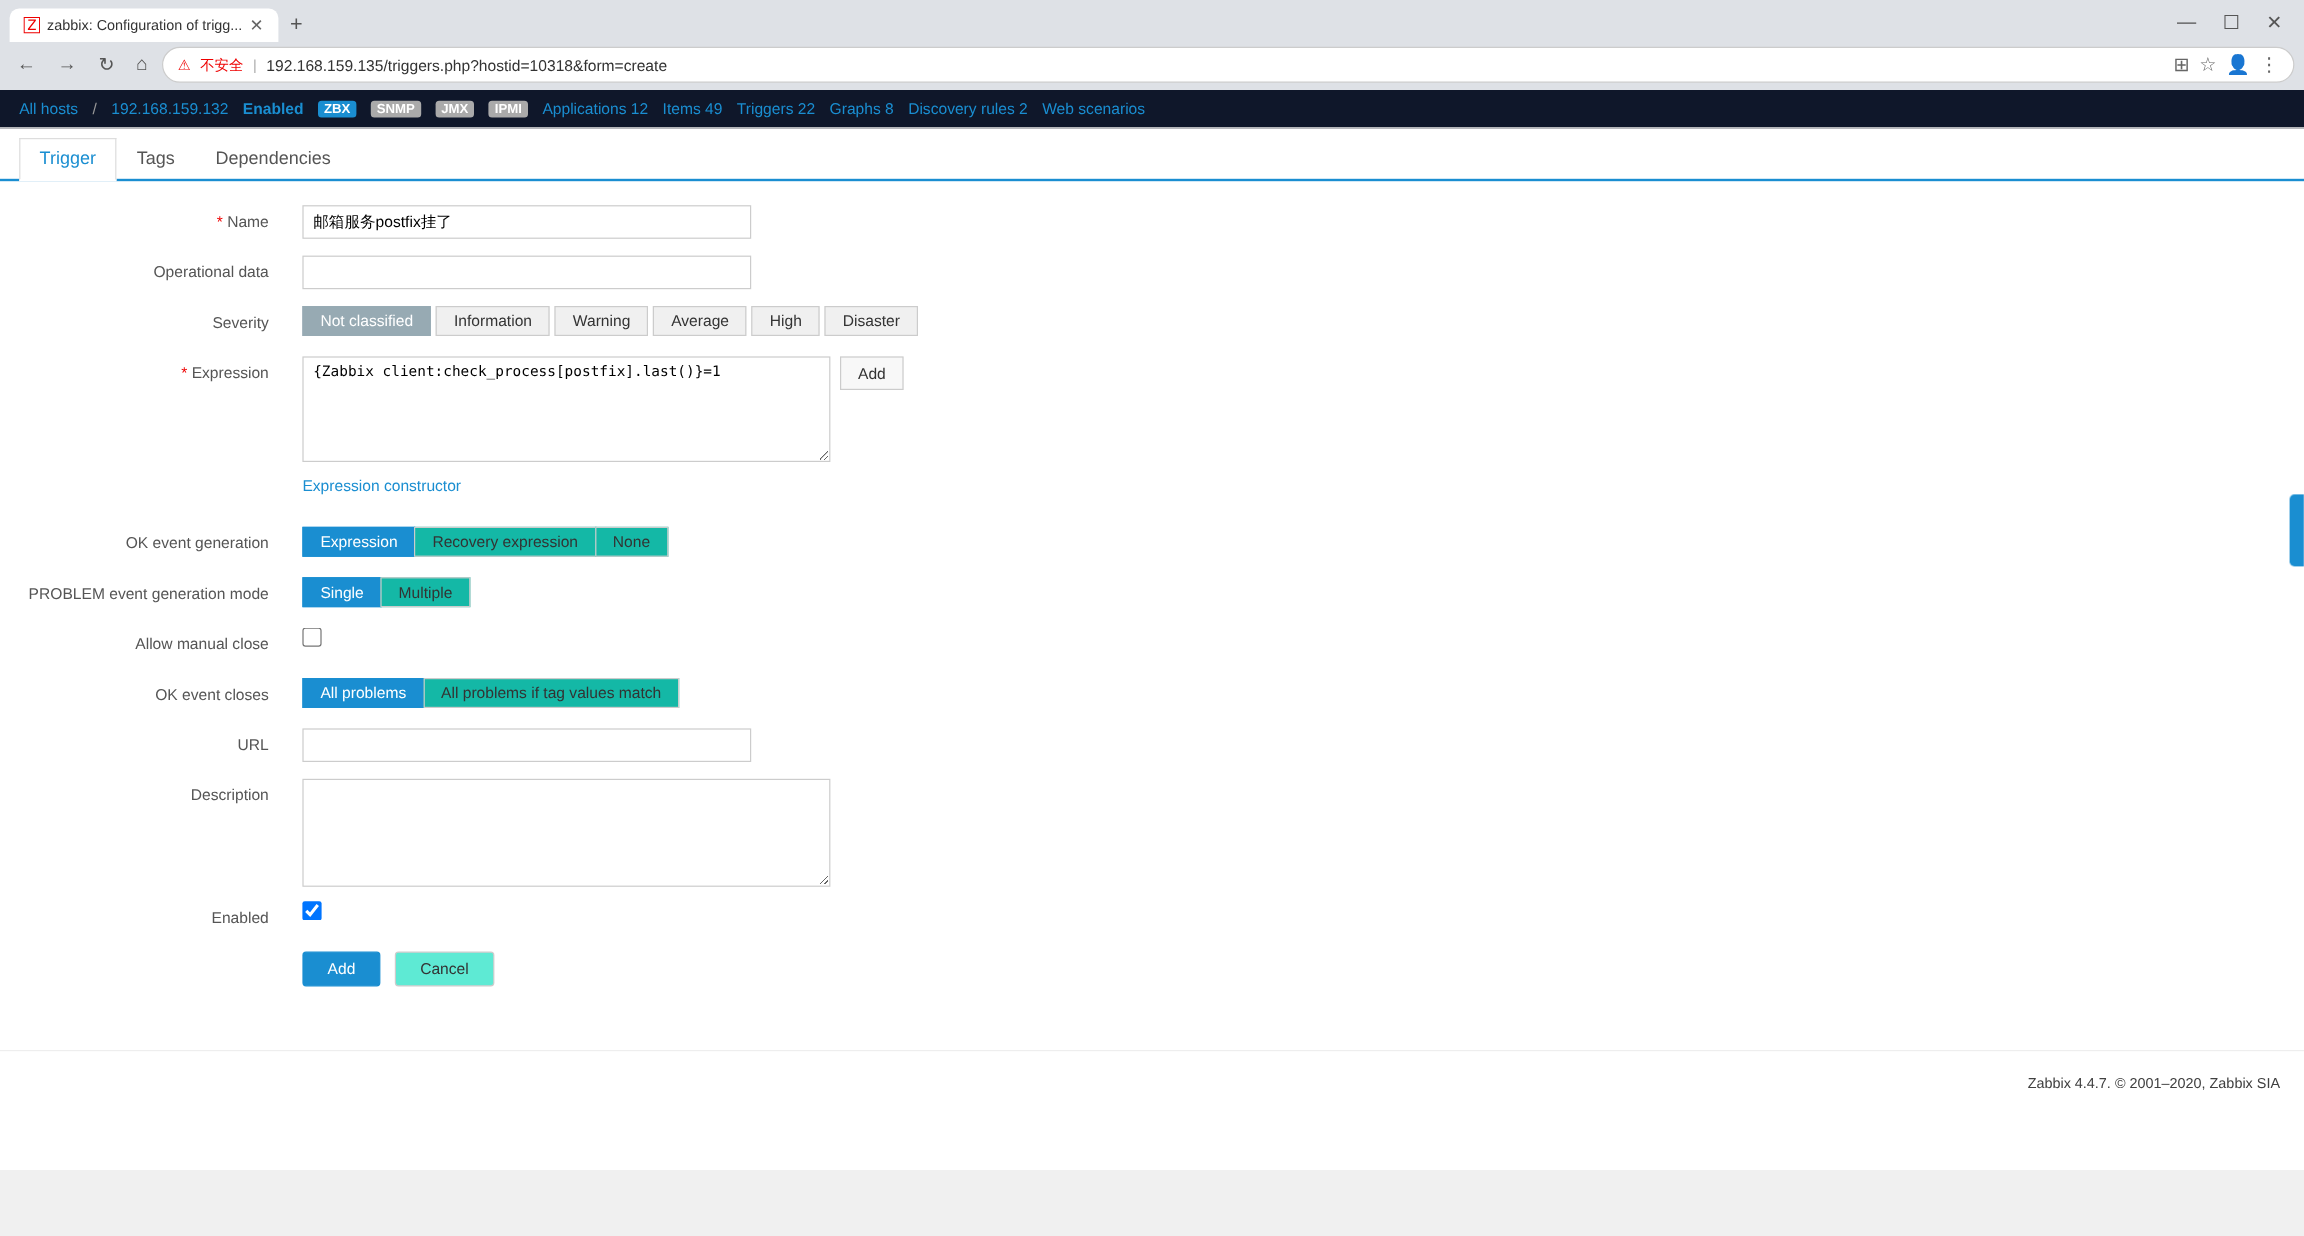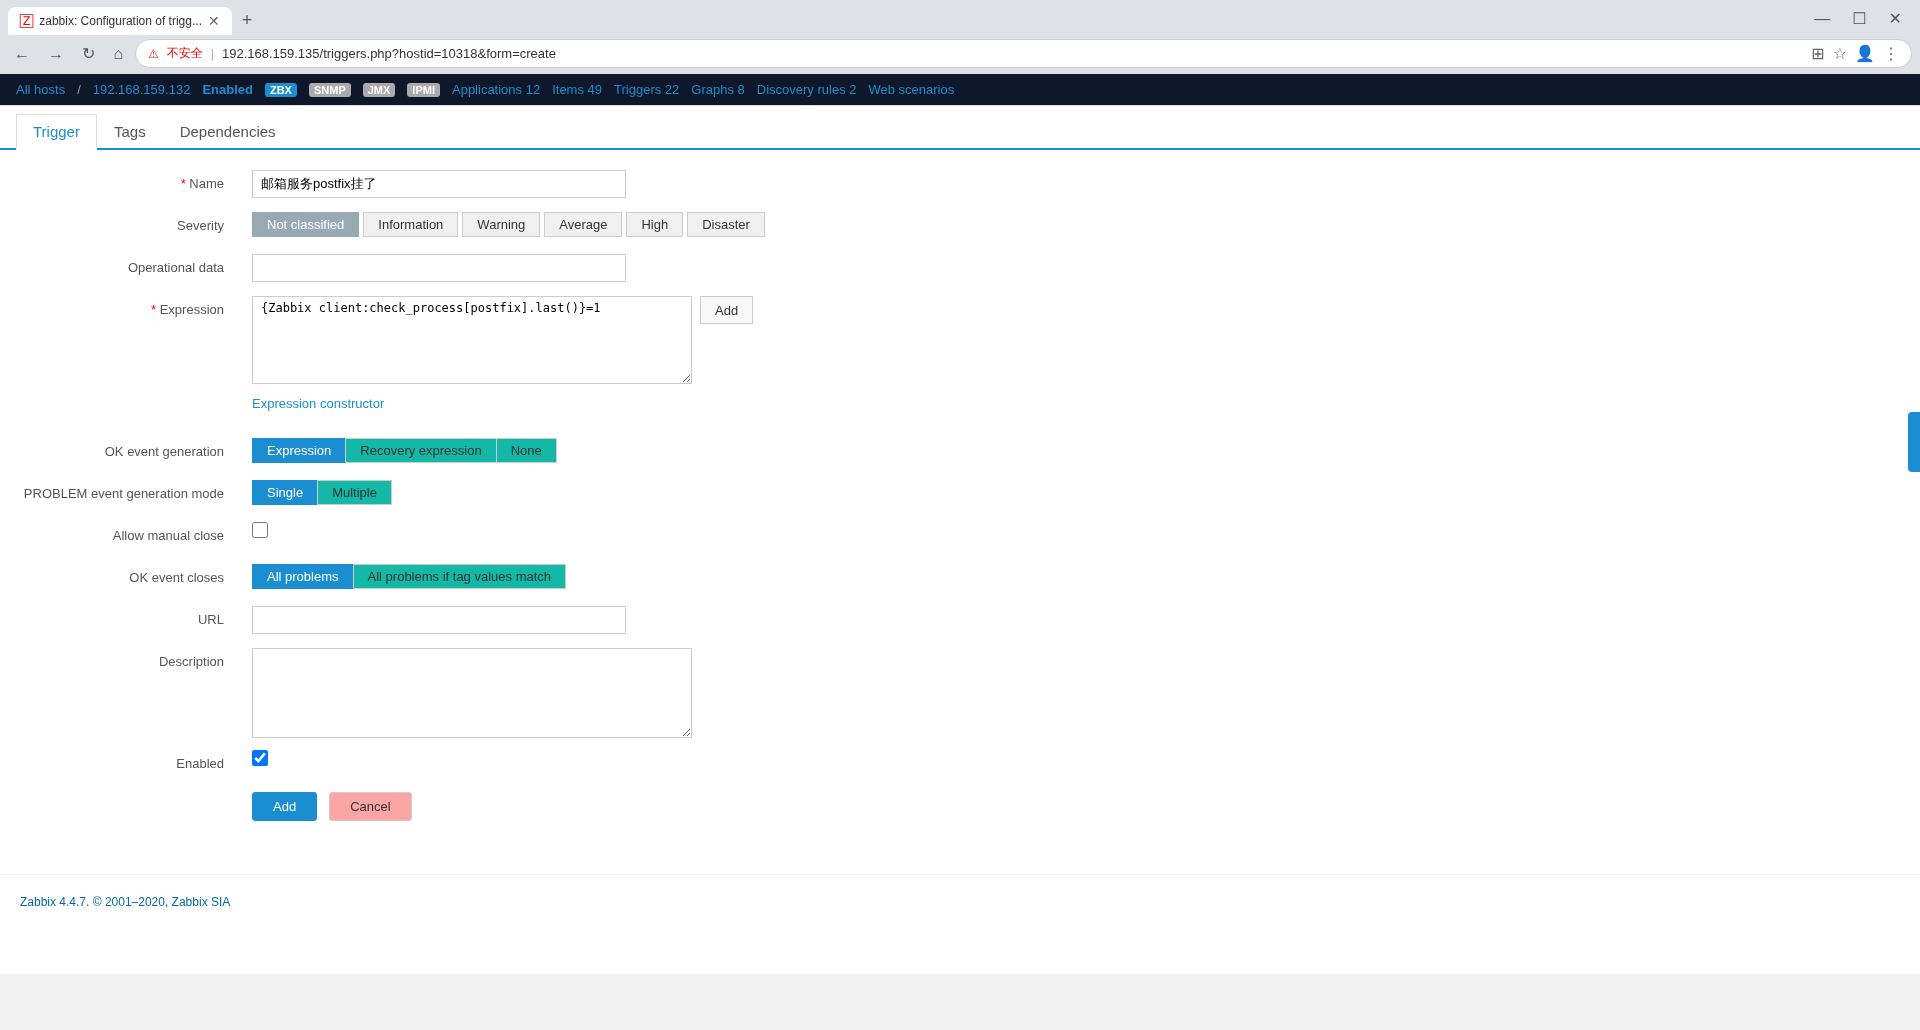--- a/index.html
+++ b/index.html
@@ -65,24 +65,24 @@
     .btn-add-expr { height: 28px; padding: 4px 14px; background: #f8f8f8; border: 1px solid #ccc; color: #333; font-size: 13px; cursor: pointer; margin-left: 4px; }
 
     
     .expr-constructor-link { color: #1a8ed1; text-decoration: none; font-size: 13px; cursor: pointer; margin-left: 0; }
 
     
     .form-checkbox { width: 16px; height: 16px; cursor: pointer; }
 
     
     .action-btn-primary { background: #1a8ed1; color: #fff; border: 1px solid #1a8ed1; padding: 6px 20px; font-size: 13px; cursor: pointer; border-radius: 3px; }
-    .action-btn-secondary { background: #fca5a5; color: #333; border: 1px solid #ccc; padding: 6px 20px; font-size: 13px; cursor: pointer; border-radius: 3px; margin-left: 8px; }
-
-    
-    .footer { text-align: left; padding: 20px; color: #0369a1; font-size: 12px; border-top: 1px solid #eee; margin-top: 20px; }
+    .action-btn-secondary { background: #5eead4; color: #333; border: 1px solid #ccc; padding: 6px 20px; font-size: 13px; cursor: pointer; border-radius: 3px; margin-left: 8px; }
+
+    
+    .footer { text-align: right; padding: 20px; color: #404040; font-size: 12px; border-top: 1px solid #eee; margin-top: 20px; }
 
     
     .expression-row-content { display: flex; align-items: flex-start; gap: 4px; }
 
     
     .right-edge-tab { position: fixed; right: 0; top: 40%; width: 12px; height: 60px; background: #1a8ed1; border-radius: 4px 0 0 4px; }
   </style>
 </head>
 <body>
 
@@ -148,39 +148,39 @@
   <div class="form-container">
 
     <div class="form-row">
       <div class="form-label required">Name</div>
       <div class="form-content">
         <input class="form-input" type="text" value="邮箱服务postfix挂了" style="">
       </div>
     </div>
 
     <div class="form-row">
+      <div class="form-label">Operational data</div>
+      <div class="form-content">
+        <input class="form-input" type="text" style="">
+      </div>
+    </div>
+
+    <div class="form-row">
       <div class="form-label">Severity</div>
       <div class="form-content">
         <button class="severity-btn active-notclassified">Not classified</button>
         <button class="severity-btn">Information</button>
         <button class="severity-btn">Warning</button>
         <button class="severity-btn">Average</button>
         <button class="severity-btn">High</button>
         <button class="severity-btn">Disaster</button>
       </div>
     </div>
 
     <div class="form-row">
-      <div class="form-label">Operational data</div>
-      <div class="form-content">
-        <input class="form-input" type="text" style="">
-      </div>
-    </div>
-
-    <div class="form-row">
       <div class="form-label required">Expression</div>
       <div class="form-content">
         <div class="expression-row-content">
           <textarea class="form-textarea" style="">{Zabbix client:check_process[postfix].last()}=1</textarea>
           <button class="btn-add-expr">Add</button>
         </div>
       </div>
     </div>
 
     <div class="form-row">

